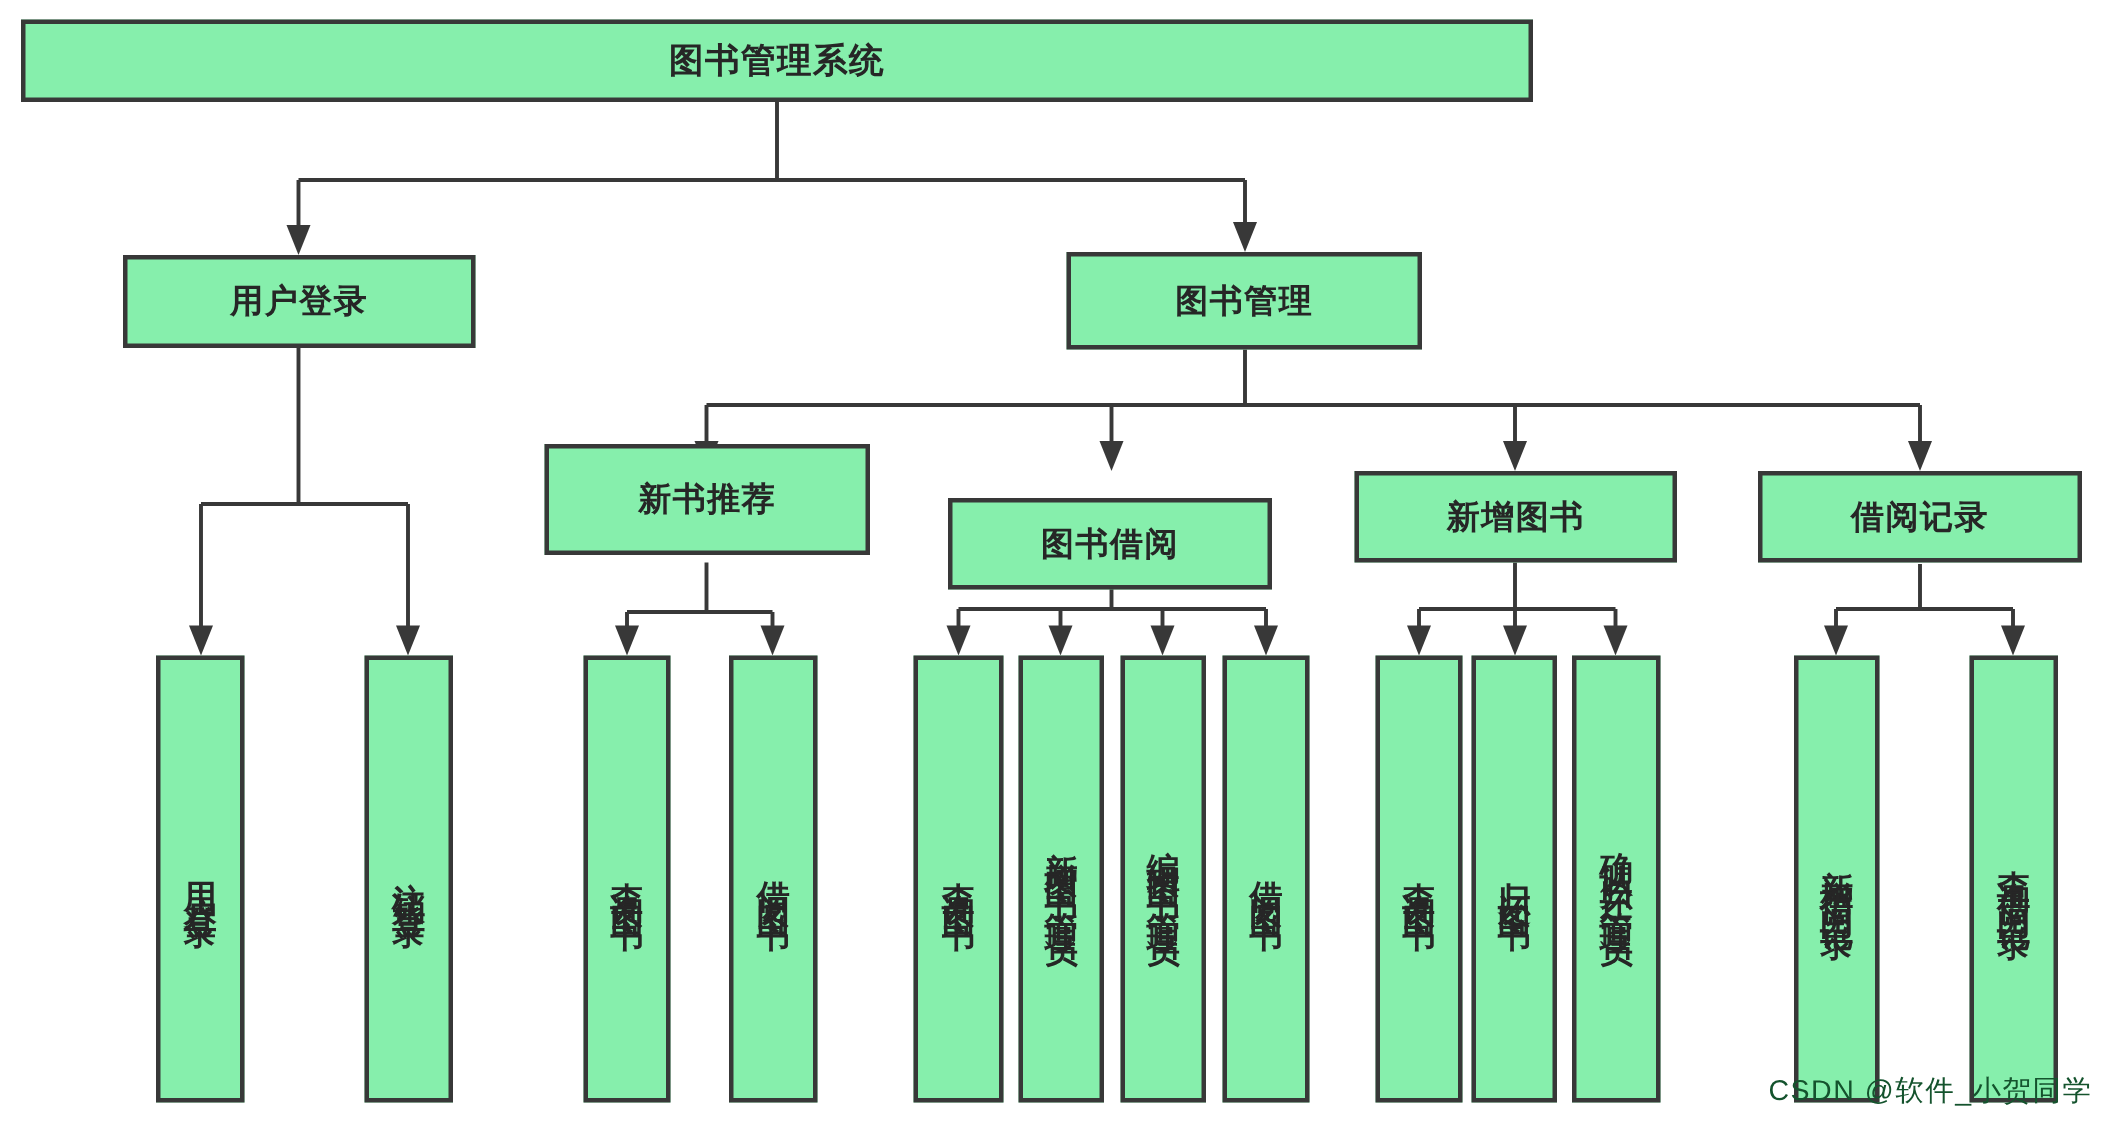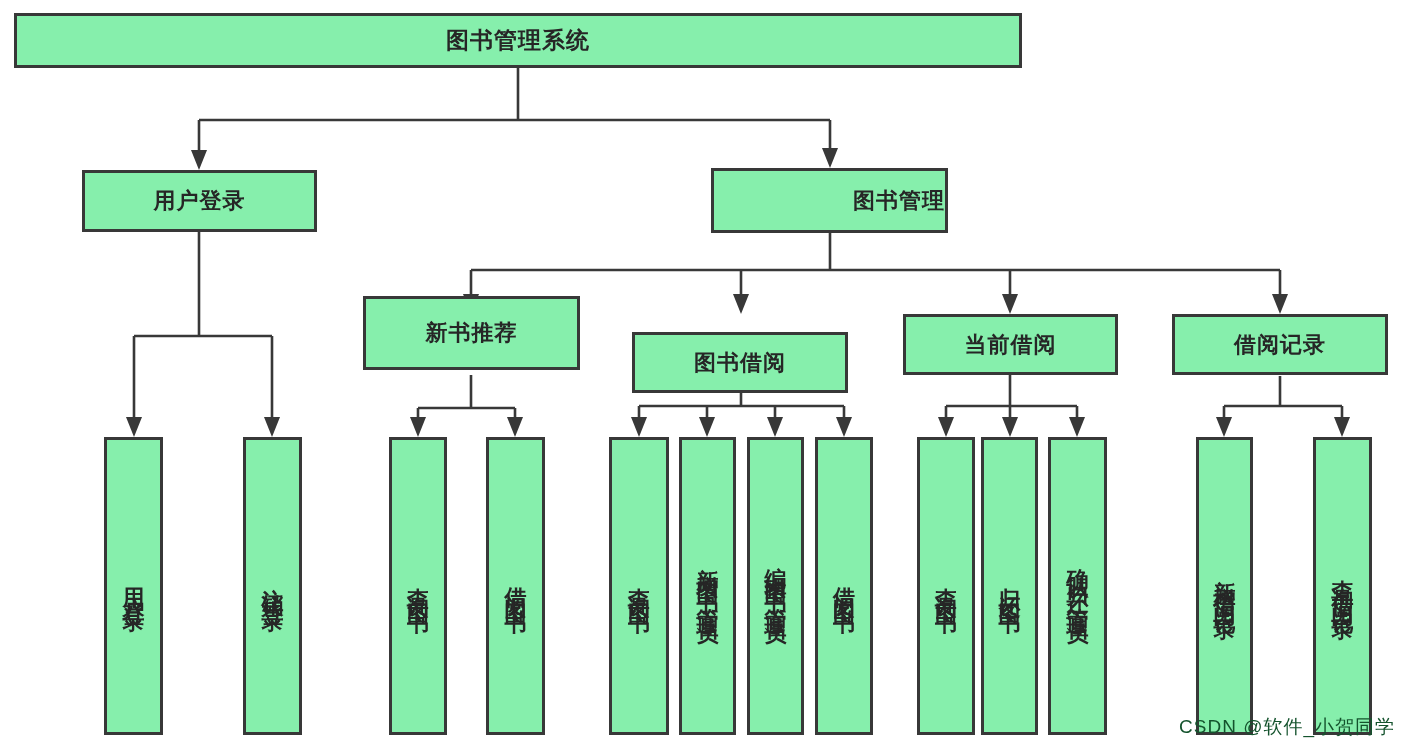--- a/index.html
+++ b/index.html
@@ -73,32 +73,32 @@
     </g>
   </svg>
 
   <div class="node root" style="left:14px;top:13px;width:1008px;height:55px;">
     <span class="hlabel">图书管理系统</span>
   </div>
 
   <div class="node" style="left:82px;top:170px;width:235px;height:62px;">
     <span class="hlabel">用户登录</span>
   </div>
-  <div class="node" style="left:711px;top:168px;width:237px;height:65px;justify-content:flex-end;">
+  <div class="node" style="left:711px;top:168px;width:237px;height:65px;">
     <span class="hlabel">图书管理</span>
   </div>
 
   <div class="node" style="left:363px;top:296px;width:217px;height:74px;">
     <span class="hlabel">新书推荐</span>
   </div>
   <div class="node" style="left:632px;top:314px;width:216px;height:61px;margin-top:18px;">
     <span class="hlabel">图书借阅</span>
   </div>
   <div class="node" style="left:903px;top:314px;width:215px;height:61px;">
-    <span class="hlabel">当前借阅</span>
+    <span class="hlabel">新增图书</span>
   </div>
   <div class="node" style="left:1172px;top:314px;width:216px;height:61px;">
     <span class="hlabel">借阅记录</span>
   </div>
 
   <div class="node" style="left:104px;top:437px;width:59px;height:298px;">
     <span class="vtext">用户登录</span>
   </div>
   <div class="node" style="left:243px;top:437px;width:59px;height:298px;">
     <span class="vtext">注销登录</span>

